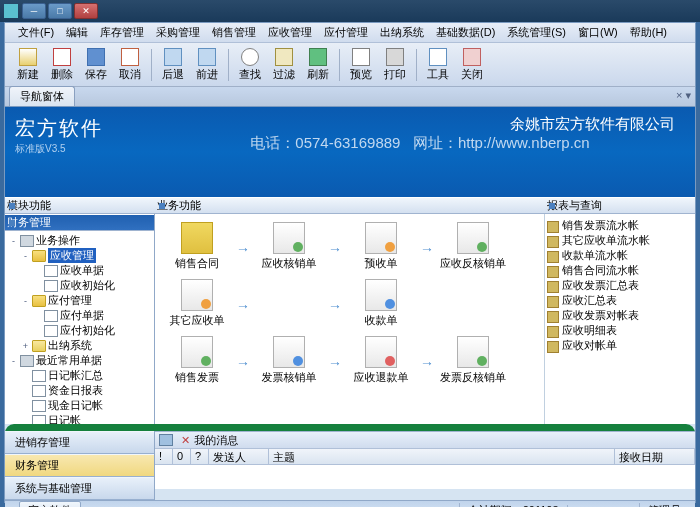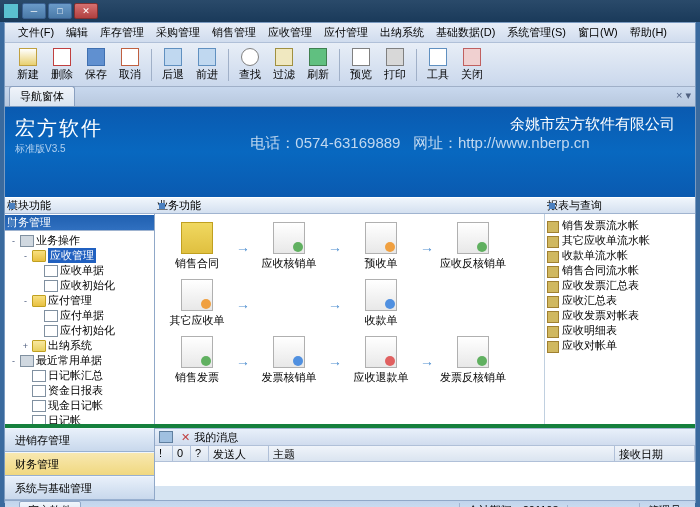--- a/index.html
+++ b/index.html
@@ -385,21 +385,21 @@
               <div class="rpt">
                 <div class="ric"></div>
                 <span>应收对帐单</span>
               </div>
             </div>
         </div>
       </div>
     </div>
   </div>
 
-  <div style="display:flex; height:76px; border-top:4px solid #15803d;">
+  <div style="display:flex; height:76px; border-top:7px solid #15803d;border-radius:9px;">
     <div style="width:150px; background:#dbe6f4; border-right:1px solid #90a8c8; display:flex; flex-direction:column; justify-content:flex-end;" id="modbtns">
         <div class="modbtn">进销存管理</div>
         <div class="modbtn act">财务管理</div>
         <div class="modbtn">系统与基础管理</div>
       </div>
     <div class="msgarea" style="flex:1;">
       <div class="msghead">
         <div class="mic" style="background:#a0c0e0;border:1px solid #6080a0;"></div>
         <div style="padding:0 4px;color:#c04040;">✕</div>
         <div>我的消息</div>

